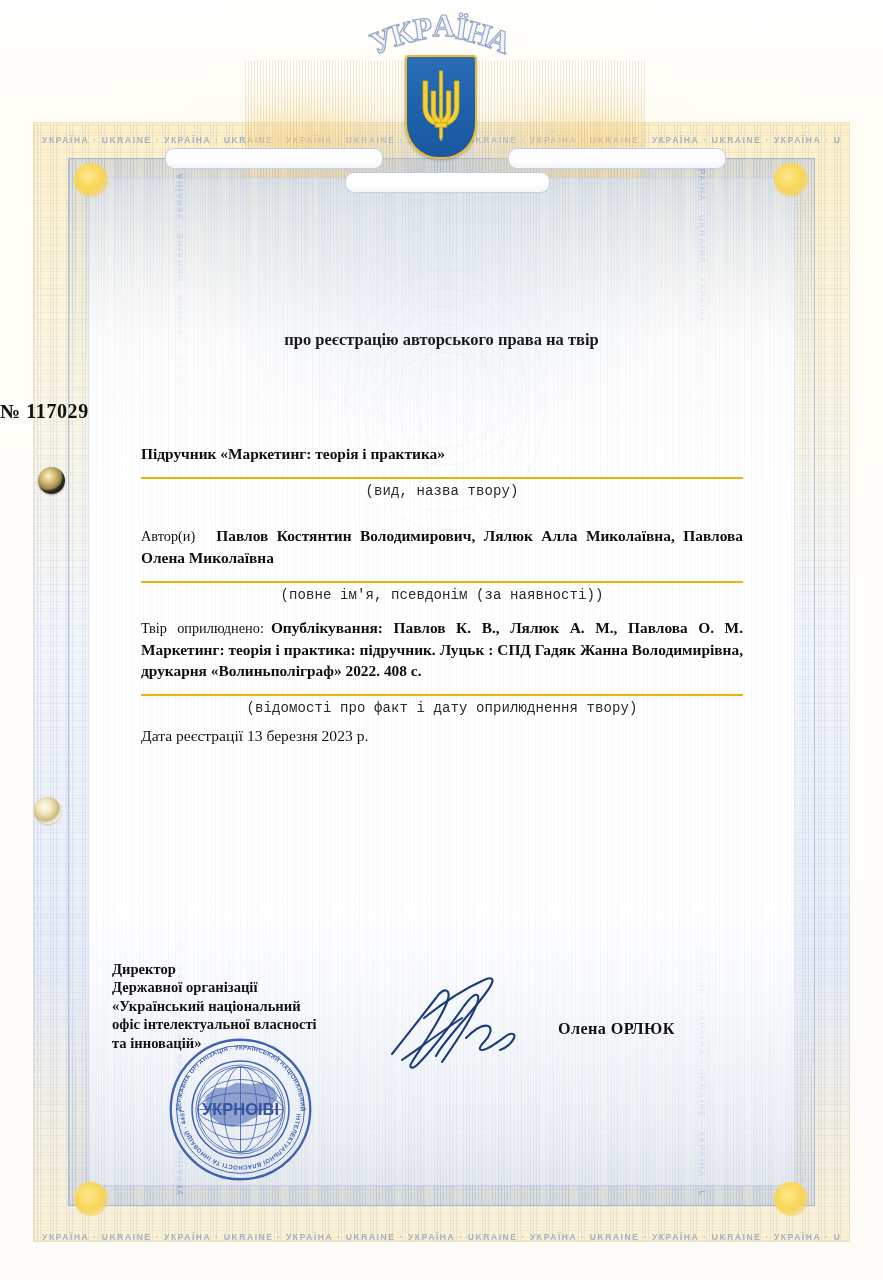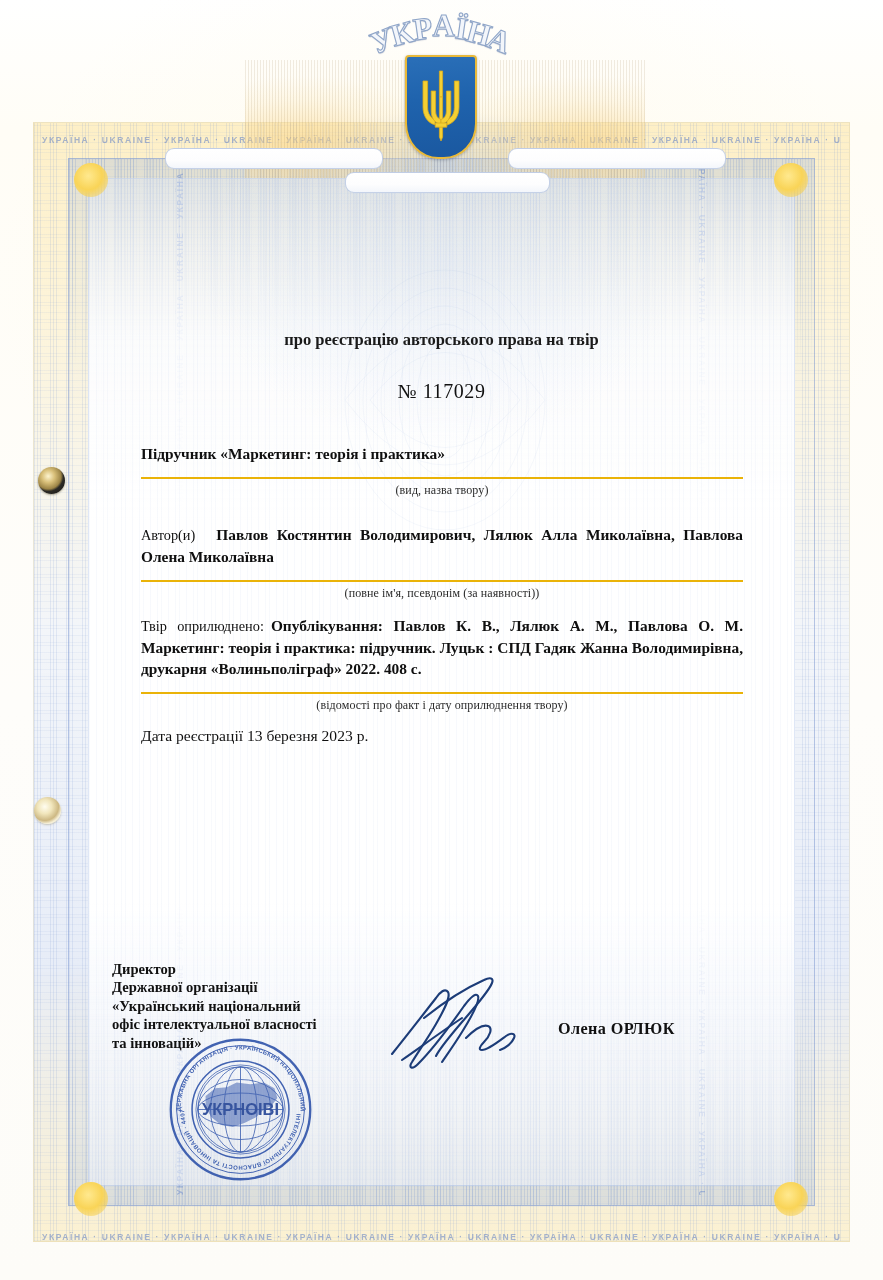--- a/index.html
+++ b/index.html
@@ -241,24 +241,24 @@
     left: 0; right: 0; top: 330px;
     text-align: center;
     font-family: "Liberation Serif", serif;
     font-weight: 700;
     font-size: 16.5px;
     color: #1a1a1a;
   }
 
   .cert-number {
     position: absolute;
-    left: 0; right: 0; top: 380px;
-    text-align: center;
-    font-family: "Liberation Serif", serif;
-    font-weight: 400;
+    left: 0; right: 0; top: 400px;
+    text-align: left;
+    font-family: "Liberation Serif", serif;
+    font-weight: 700;
     font-size: 20px;
     letter-spacing: 0.6px;
     color: #111;
   }
 
   
   .fields {
     position: absolute;
     left: 141px; top: 443px;
     width: 602px;
@@ -278,22 +278,22 @@
   .field-line.bold { font-weight: 700; }
 
   .field-label {
     font-weight: 400;
     font-size: 14.3px;
   }
   .field-value { font-weight: 700; }
 
   .field-caption {
     text-align: center;
-    font-family: Liberation Serif, serif;
-    font-size: 12px;
+    font-family: Liberation Mono, monospace;
+    font-size: 14px;
     color: #2a2a2a;
     margin-top: 4px;
     letter-spacing: 0.1px;
   }
 
   .field.work   { margin-top: 0; }
   .field.author { margin-top: 26px; }
   .field.publ   { margin-top: 14px; }
 
   .reg-date {

